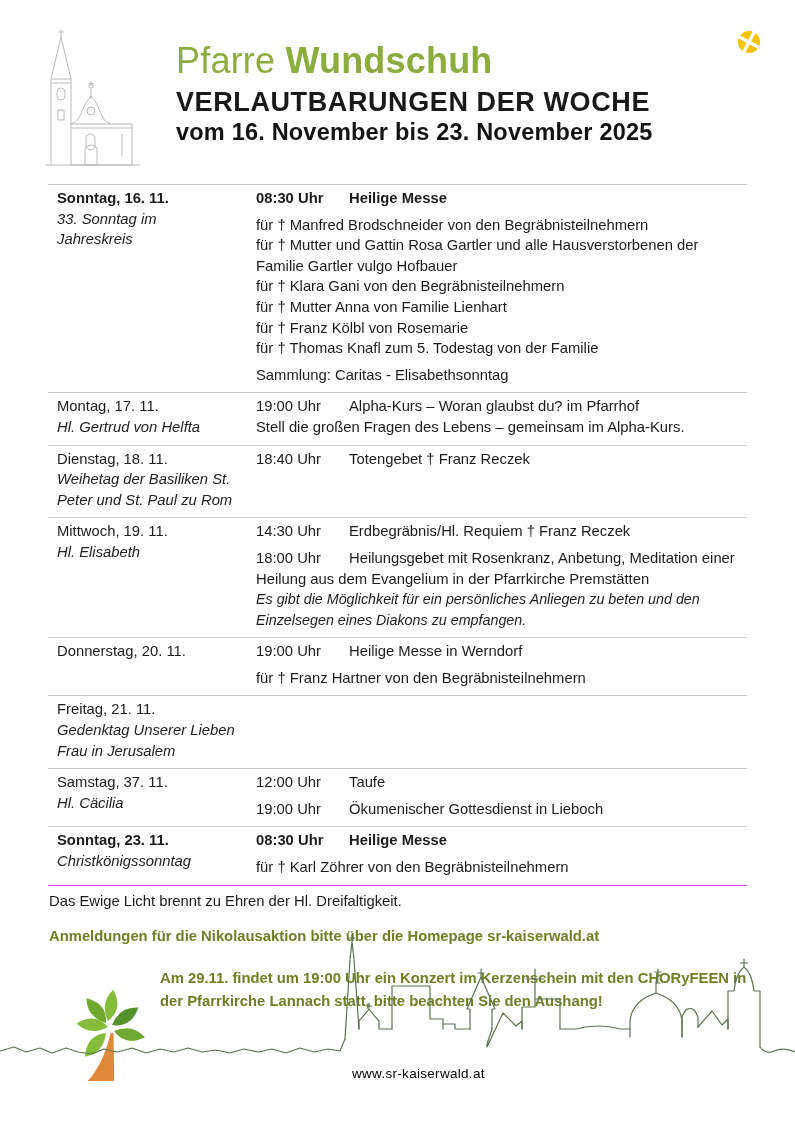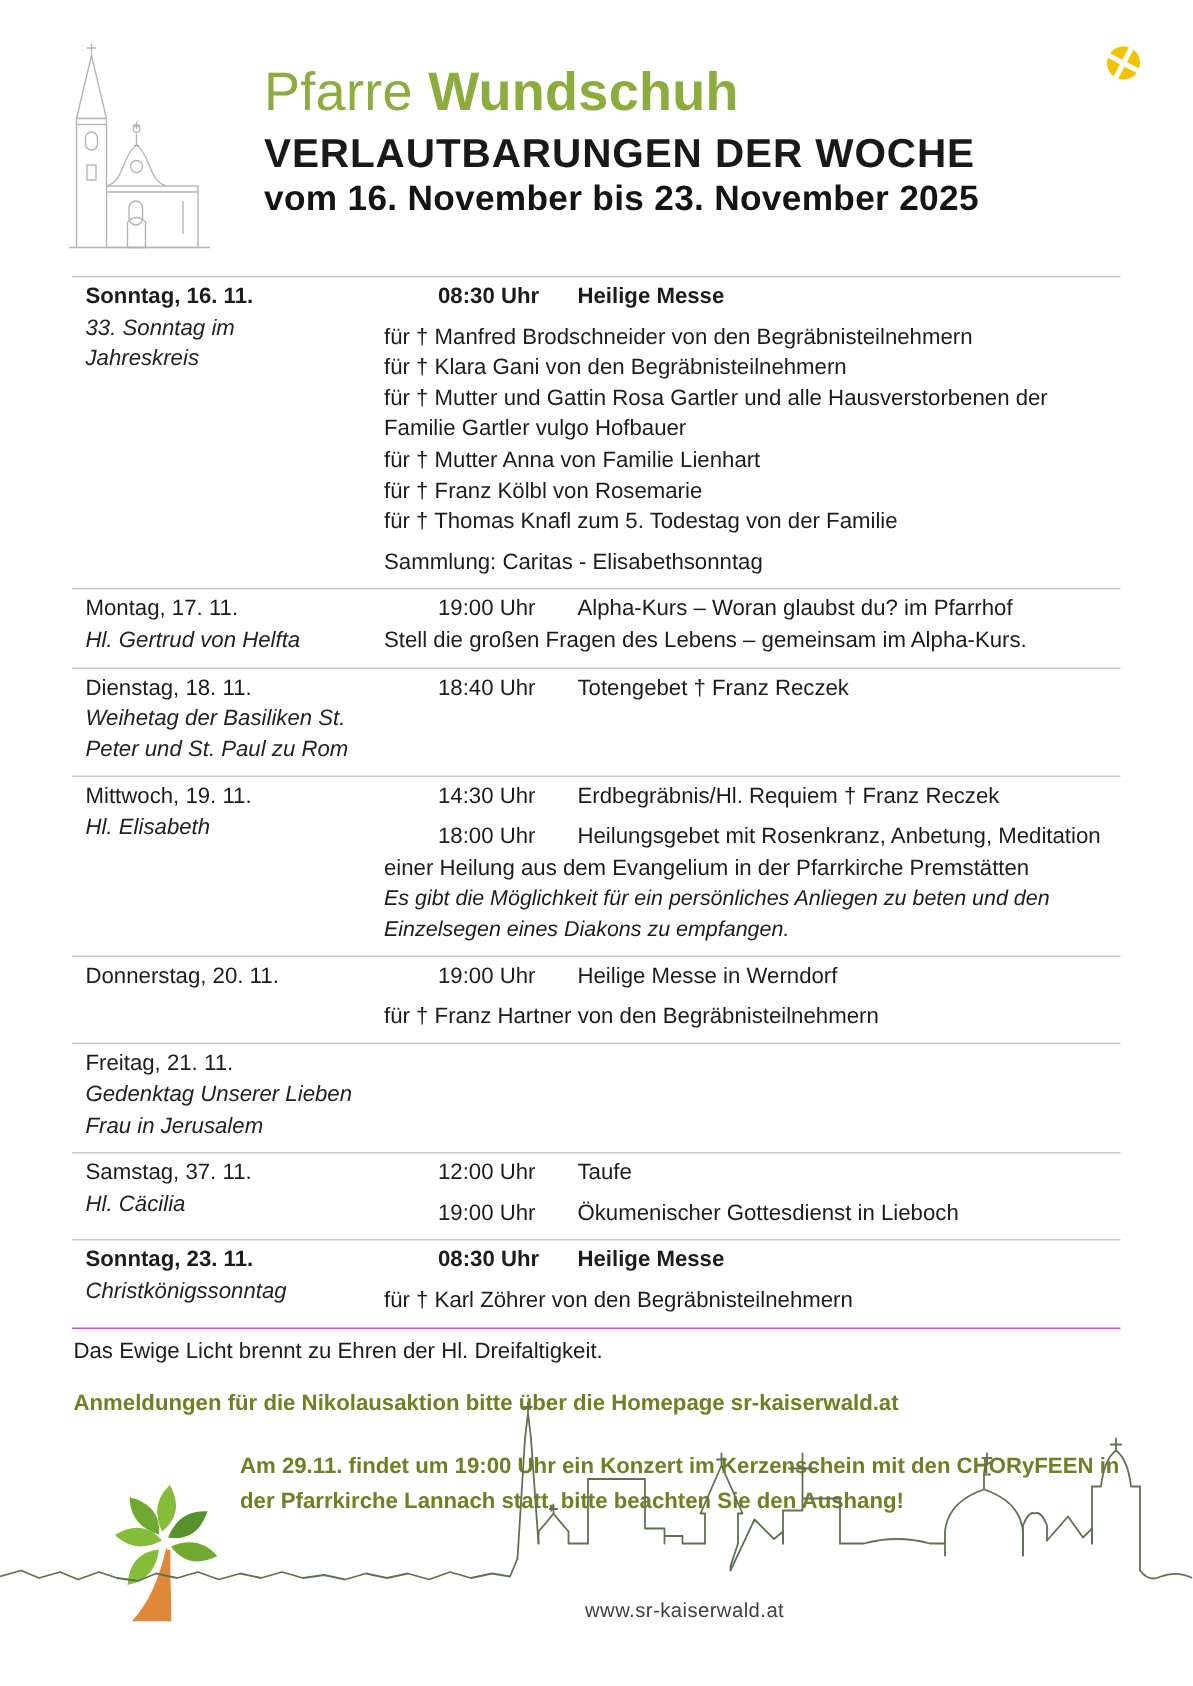--- a/index.html
+++ b/index.html
@@ -20,35 +20,35 @@
   .emblem{position:absolute;top:29px;right:32px;}
   
   .schedule{margin-top:6px;border-bottom:1px solid #d946ef;}
   .row{display:grid;grid-template-columns:208px 482px;border-top:1px solid #c9c9c9;padding:3px 0 7px 0;}
   .daycol{padding-left:9px;}
   .day{font-weight:400;}
   .day.bold{font-weight:700;}
   .feast{font-style:italic;color:#222;max-width:178px;}
   .events p{margin:0;}
   .events p.gap{margin-top:6px;}
-  .time{display:inline-block;width:93px;margin-left:36px;}
+  .time{display:inline-block;width:93px;}
   .bold{font-weight:700;}
   .italic{font-style:italic;font-size:14.3px;}
   
   .eternal{margin:5px 0 0 1px;}
   .notice-green{color:#6F8024;font-weight:700;}
   .notice1{margin:15px 0 0 1px;}
   .concert-wrap{position:relative;margin-top:20px;height:228px;}
   .concert{margin:15px 0 0 112px;width:600px;line-height:23px;}
   .sr-logo{position:absolute;left:0px;top:8px;}
   .sr-logo-text{position:absolute;left:1px;top:137px;width:120px;color:#3a3a3a;line-height:11px;}
   .sr-logo-line1{display:block;font-size:7.5px;font-weight:700;letter-spacing:0.4px;}
   .sr-logo-line2{display:block;font-size:11.5px;font-weight:700;letter-spacing:0.6px;}
   .skyline{position:absolute;left:0;bottom:2px;pointer-events:none;}
-  .website{position:absolute;left:352px;top:1064px;color:#404040;font-size:13.5px;letter-spacing:0.3px;margin-left:38px;}
+  .website{position:absolute;left:352px;top:1064px;color:#000000;font-size:13.5px;letter-spacing:0.3px;}
 </style>
 </head>
 <body>
 
 <div class="page">
 
   <div class="header">
     <svg class="church-art" width="120" height="146" viewBox="0 0 120 146" fill="none" stroke="#b3b3b3" stroke-width="0.9">
       <path d="M27 11 L17 53 M27 11 L37 53 M17 53 H37"></path>
       <path d="M27 3 V11 M24 6 H30"></path>
@@ -84,22 +84,22 @@
   <div class="content">
     <div class="schedule" id="schedule">
         <div class="row">
           <div class="daycol">
             <div class="day bold">Sonntag, 16. 11.</div>
             <div class="feast">33. Sonntag im Jahreskreis</div>
           </div>
           <div class="events">
             <p class="bold"><span class="time">08:30 Uhr</span>Heilige Messe</p>
             <p class="gap">für † Manfred Brodschneider von den Begräbnisteilnehmern</p>
+            <p class="">für † Mutter und Gattin Rosa Gartler und alle Hausverstorbenen der Familie Gartler vulgo Hofbauer</p>
             <p class="">für † Klara Gani von den Begräbnisteilnehmern</p>
-            <p class="">für † Mutter und Gattin Rosa Gartler und alle Hausverstorbenen der Familie Gartler vulgo Hofbauer</p>
             <p class="">für † Mutter Anna von Familie Lienhart</p>
             <p class="">für † Franz Kölbl von Rosemarie</p>
             <p class="">für † Thomas Knafl zum 5. Todestag von der Familie</p>
             <p class="gap">Sammlung: Caritas - Elisabethsonntag</p>
           </div>
         </div>
         <div class="row">
           <div class="daycol">
             <div class="day">Montag, 17. 11.</div>
             <div class="feast">Hl. Gertrud von Helfta</div>

